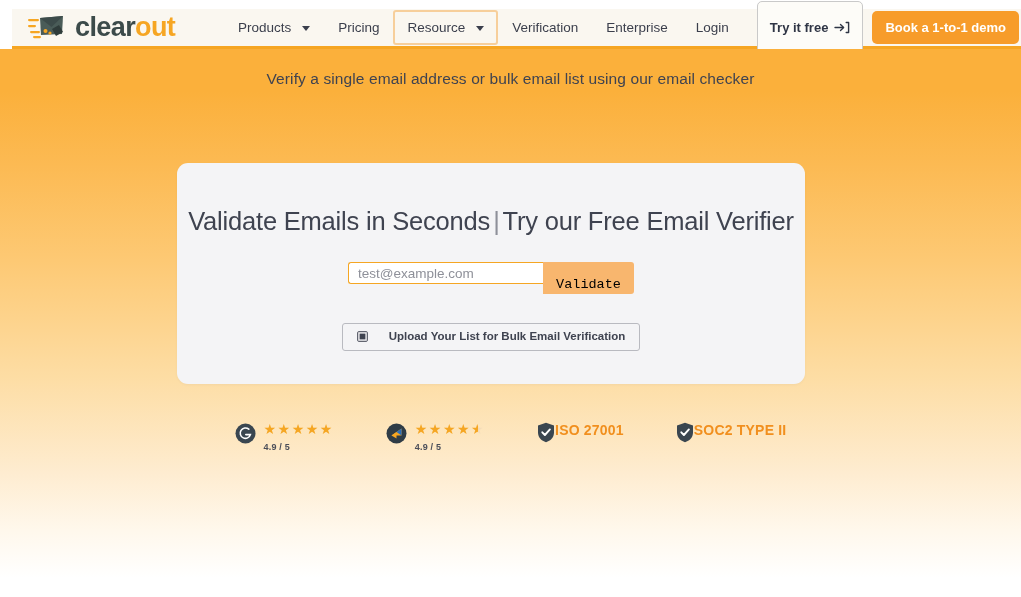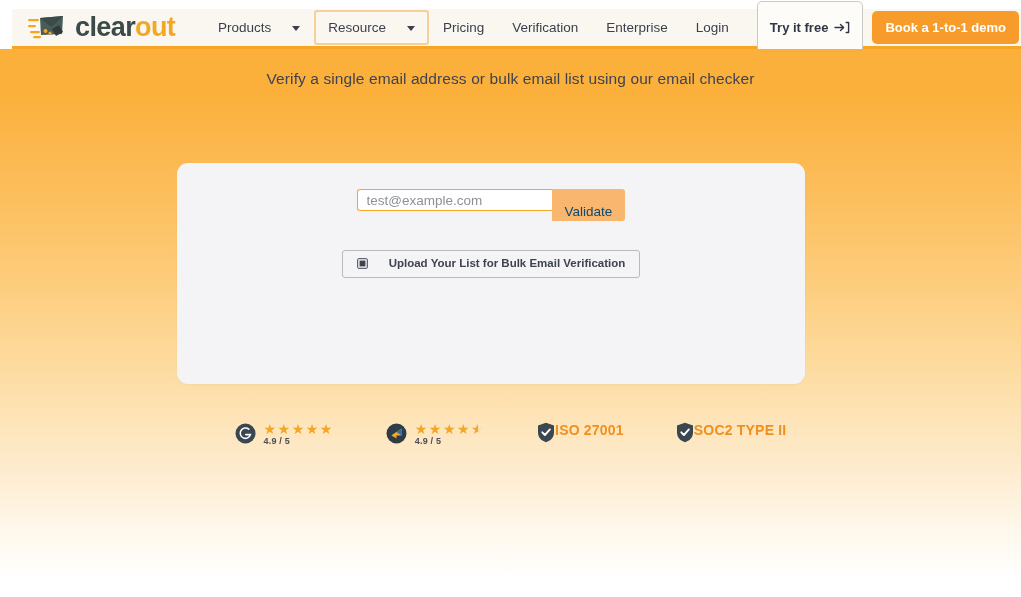--- a/index.html
+++ b/index.html
@@ -70,21 +70,21 @@
   }
 
   .nav-item {
     font-size: 13.5px;
     color: #3b3f4c;
     padding: 9px 12px;
     cursor: pointer;
     white-space: nowrap;
     display: flex;
     align-items: center;
-    gap: 21px;
+    gap: 11px;
     border: 2px solid transparent;
     border-radius: 3px;
     line-height: 1;
   }
   .nav-item.focused {
     border-color: #f7cf9b;
   }
   .caret {
     width: 0; height: 0;
     border-left: 4px solid transparent;
@@ -197,23 +197,23 @@
     color: #3f4350;
     outline: none;
   }
   .email-input::placeholder { color: #8e9099; }
 
   .btn-validate {
     height: 31px;
     background: #f8b66e;
     border: none;
     border-radius: 0 3px 3px 0;
-    color: #0c4a6e;
+    color: #000000;
     font-size: 13.5px;
-    font-family: Liberation Sans, sans-serif;
+    font-family: Liberation Mono, monospace;
     padding: 16px 13px;
     cursor: pointer;
     line-height: 1;
   }
 
   .btn-upload {
     margin-top: 29px;
     display: inline-flex;
     align-items: center;
     gap: 21px;
@@ -259,21 +259,21 @@
     line-height: 1;
     white-space: nowrap;
   }
   .stars .half {
     background: linear-gradient(90deg, #f5a623 50%, #f4dcb8 50%);
     -webkit-background-clip: text;
     background-clip: text;
     color: transparent;
   }
   .rating-text {
-    margin-top: 0;
+    margin-top: 6px;
     font-size: 9px;
     font-weight: 700;
     color: #4a4d58;
     letter-spacing: 0.2px;
   }
 
   .cert {
     display: flex;
     cursor: pointer;
   }
@@ -314,27 +314,27 @@
       </div>
     </div>
 
     <div class="nav">
 
       <div class="nav-item">
         <span>Products</span>
         <span class="caret"></span>
       </div>
 
+      <div class="nav-item">
+        <span>Pricing</span>
+      </div>
+
       <div class="nav-item focused">
         <span>Resource</span>
         <span class="caret"></span>
-      </div>
-
-      <div class="nav-item">
-        <span>Pricing</span>
       </div>
 
       <div class="nav-item">
         <span>Verification</span>
       </div>
 
       <div class="nav-item">
         <span>Enterprise</span>
       </div>
 
@@ -354,20 +354,23 @@
       <button class="btn-demo">Book a 1-to-1 demo</button>
     </div>
   </div>
 
   <div class="hero">
 
     <div class="hero-sub">Verify a single email address or bulk email list using our email checker</div>
 
     <div class="card">
 
+      <div class="card-title">
+        <span>Validate Emails in Seconds</span><span class="bar">|</span><span>Try our Free Email Verifier</span>
+      </div>
 
       <div class="verify-row">
         <input class="email-input" type="text" placeholder="test@example.com" style="">
         <button class="btn-validate">Validate</button>
       </div>
 
       <button class="btn-upload">
         <svg class="icon-upload-doc" viewBox="0 0 11 11">
           <rect x="0.7" y="0.7" width="9.6" height="9.6" rx="0.8" fill="none" stroke="#3f4350" stroke-width="1"></rect>
           <rect x="2.6" y="2.6" width="5.8" height="5.8" fill="#3f4350"></rect>

